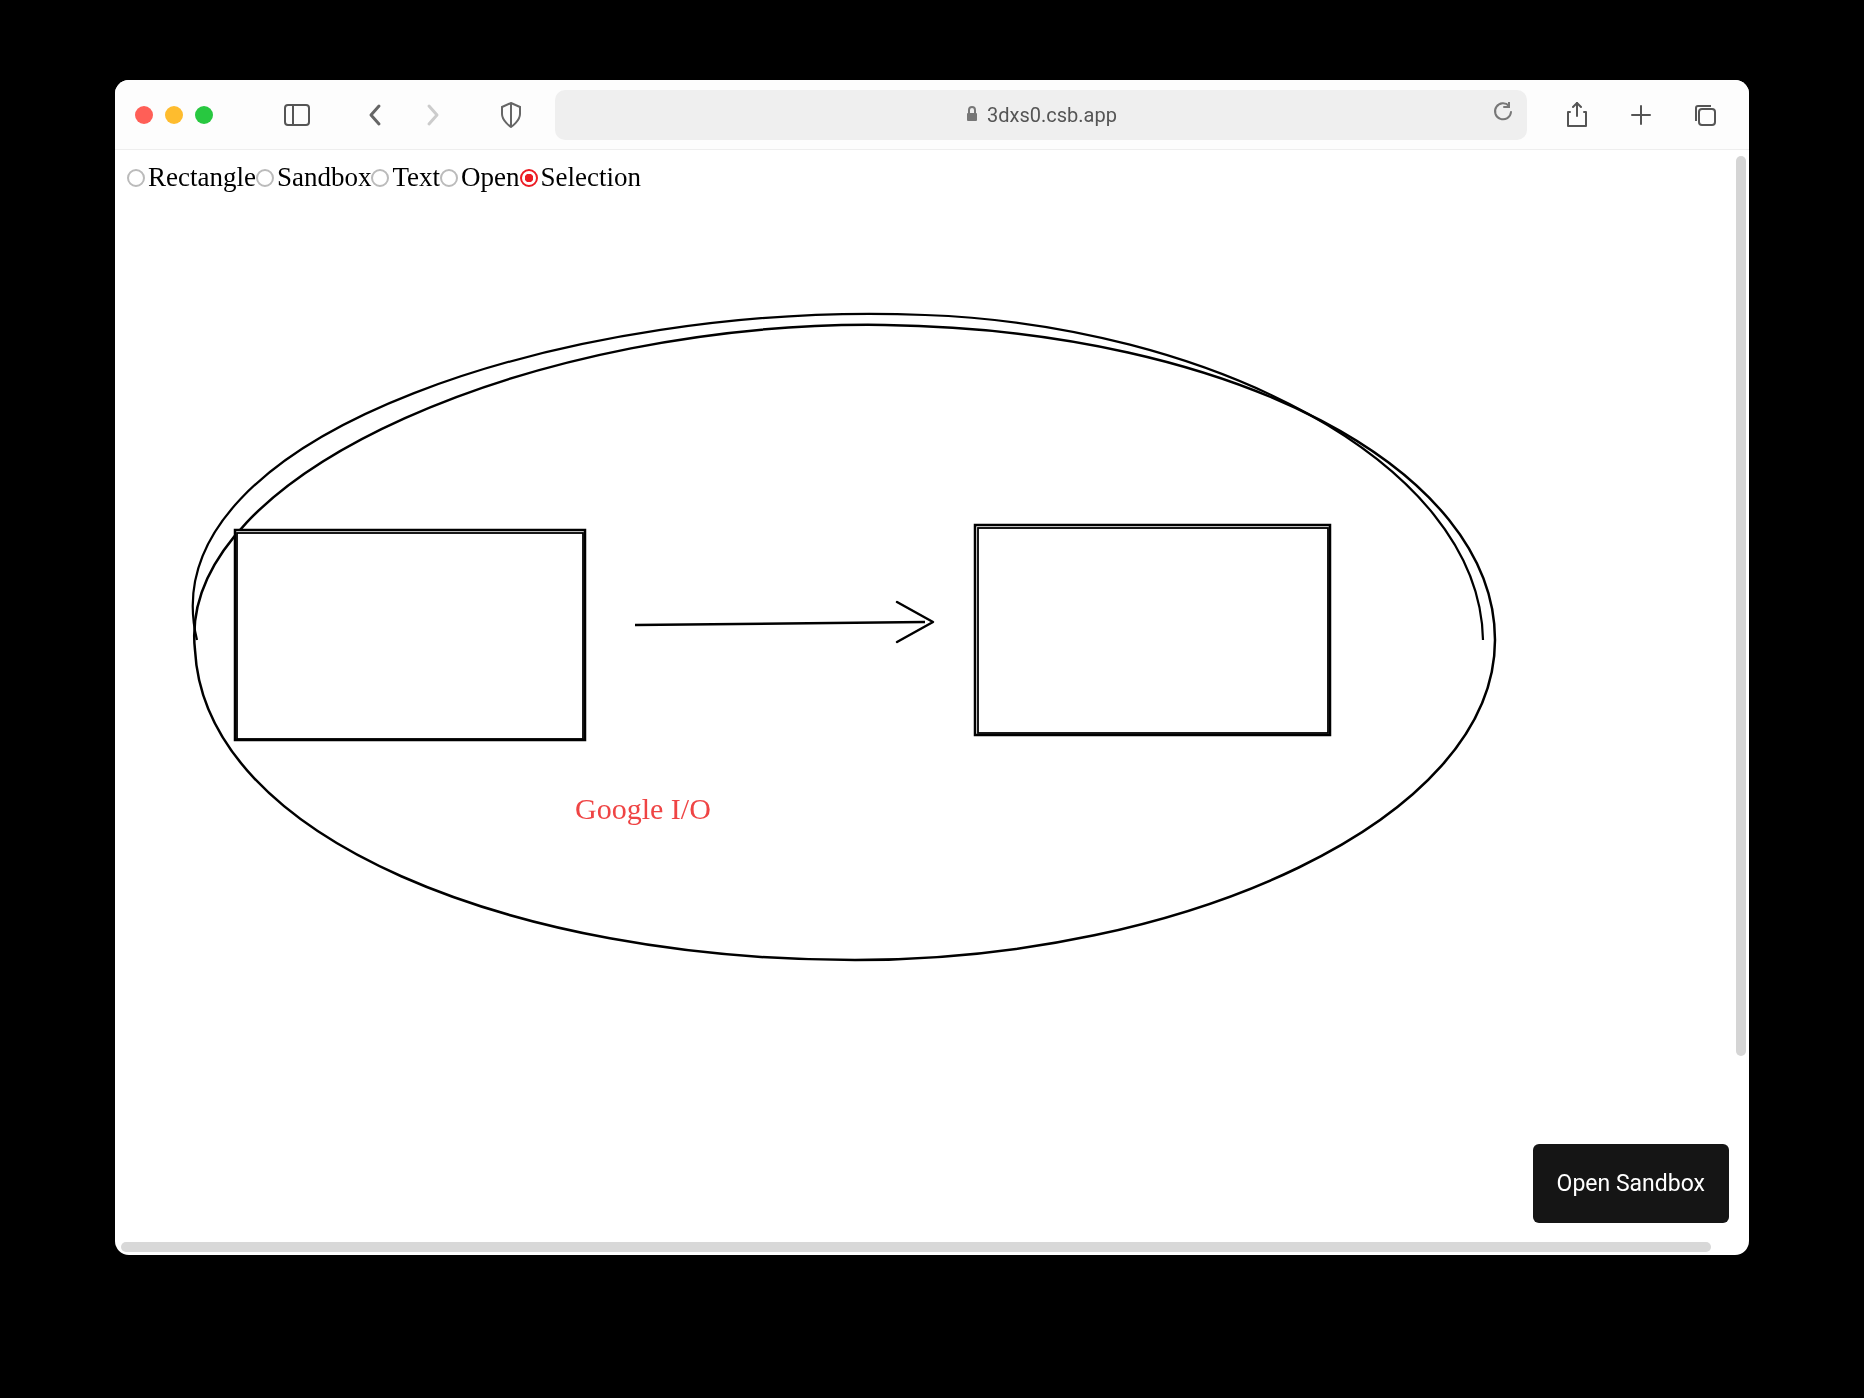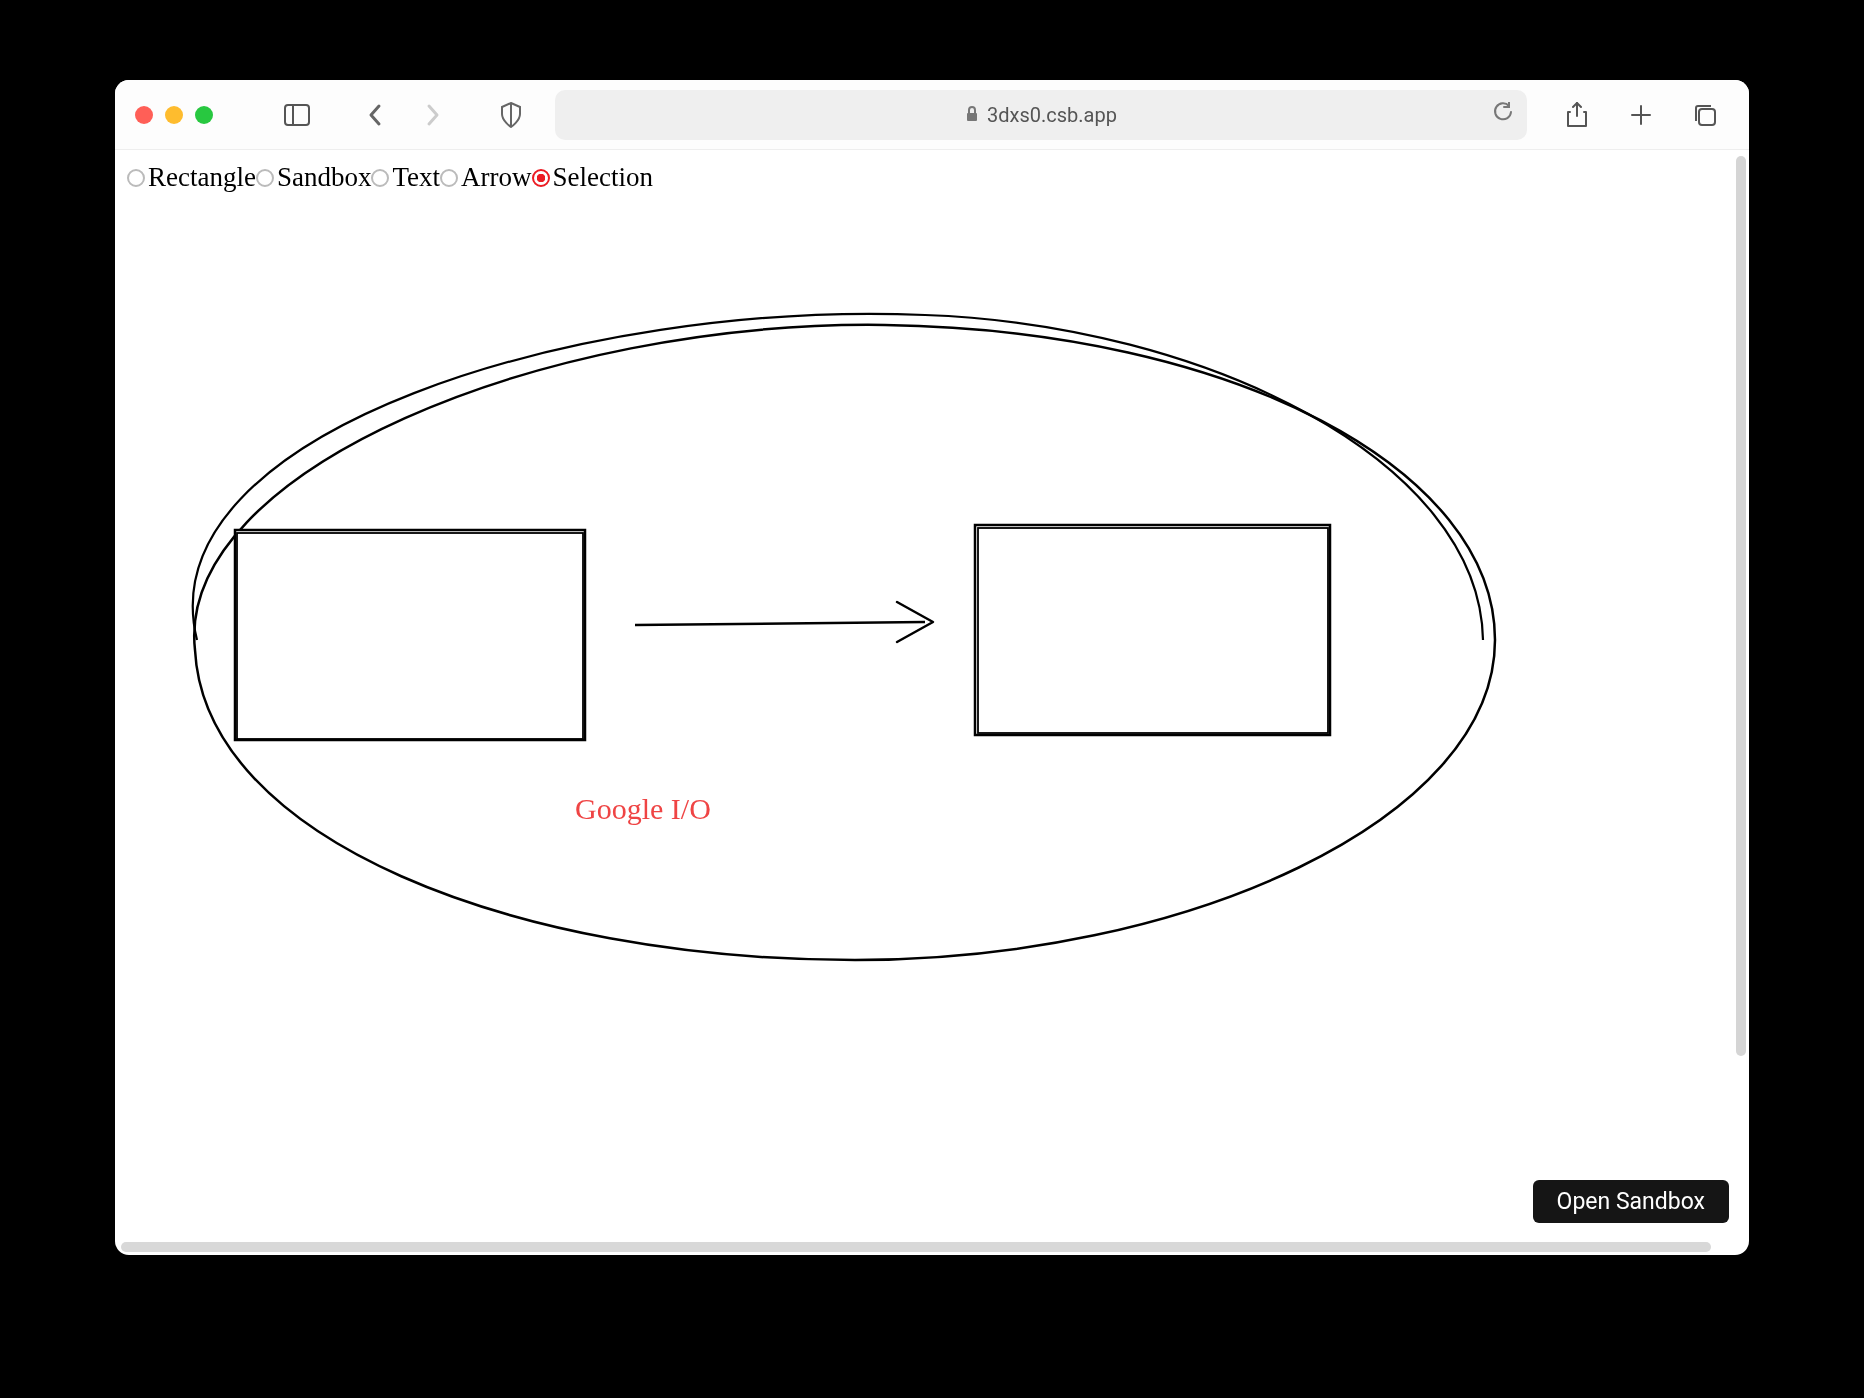--- a/index.html
+++ b/index.html
@@ -132,21 +132,21 @@
       font-size: 30px;
       color: #ef4444;
     }
     .open-sandbox {
       position: absolute;
       bottom: 32px;
       right: 20px;
       background: #151515;
       color: #fff;
       border-radius: 6px;
-      padding: 8px 24px;
+      padding: 26px 24px;
       font-size: 23px;
       cursor: pointer;
     }
     .scroll-track-v {
       position: absolute;
       right: 3px;
       top: 6px;
       width: 10px;
       height: 900px;
       background: #d5d5d5;
@@ -241,21 +241,21 @@
       <label class="tool-opt">
         <span class="radio"></span>
         <span>Sandbox</span>
       </label>
       <label class="tool-opt">
         <span class="radio"></span>
         <span>Text</span>
       </label>
       <label class="tool-opt">
         <span class="radio"></span>
-        <span>Arrow</span>
+        <span>Open</span>
       </label>
       <label class="tool-opt">
         <span class="radio selected"></span>
         <span>Selection</span>
       </label>
     </div>
 
     <svg class="canvas" viewBox="0 0 1634 1105">
 
       <path d="M 80 500 C 60 320, 430 170, 770 175 C 1120 180, 1380 320, 1380 490 C 1380 670, 1070 810, 740 810 C 400 810, 90 690, 80 500 Z" fill="none" stroke="#000" stroke-width="2.5"></path>

